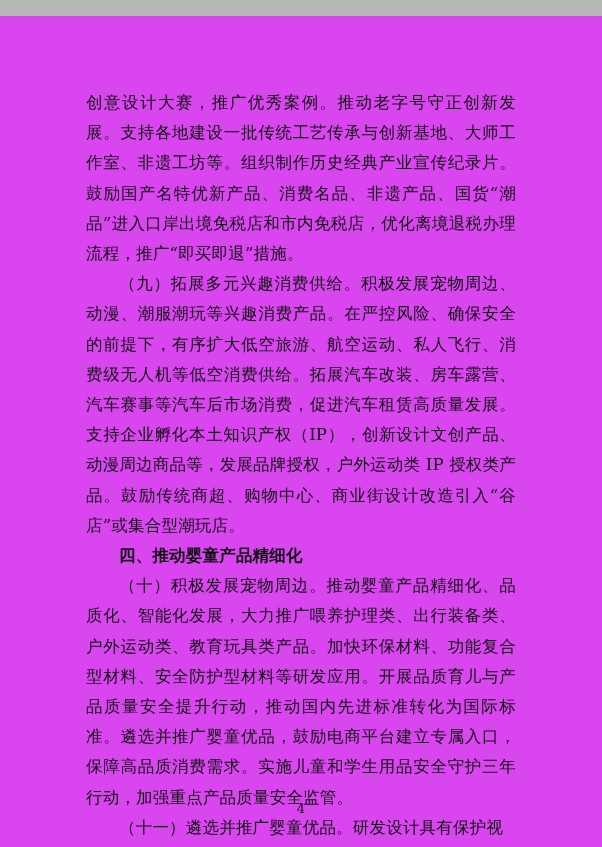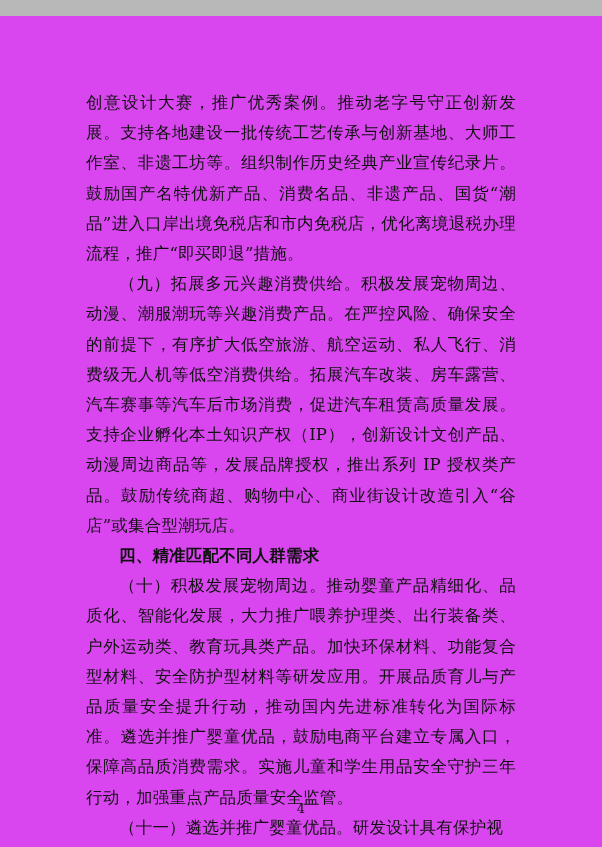--- a/index.html
+++ b/index.html
@@ -69,25 +69,25 @@
 <body>
 
 <div class="page">
   <div class="page-inner">
 
     <p class="para">
       <span>创意设计大赛，推广优秀案例。推动老字号守正创新发展。支持各地建设一批传统工艺传承与创新基地、大师工作室、非遗工坊等。组织制作历史经典产业宣传纪录片。鼓励国产名特优新产品、消费名品、非遗产品、国货“潮品”进入口岸出境免税店和市内免税店，优化离境退税办理流程，推广“即买即退”措施。</span>
     </p>
 
     <p class="para indent">
-      <span class="lead">（九）拓展多元兴趣消费供给。</span><span>积极发展宠物周边、动漫、潮服潮玩等兴趣消费产品。在严控风险、确保安全的前提下，有序扩大低空旅游、航空运动、私人飞行、消费级无人机等低空消费供给。拓展汽车改装、房车露营、汽车赛事等汽车后市场消费，促进汽车租赁高质量发展。支持企业孵化本土知识产权（IP），创新设计文创产品、动漫周边商品等，发展品牌授权，推出系列 IP 授权类产品。鼓励传统商超、购物中心、商业街设计改造引入“谷店”或集合型潮玩店。</span>
+      <span class="lead">（九）拓展多元兴趣消费供给。</span><span>积极发展宠物周边、动漫、潮服潮玩等兴趣消费产品。在严控风险、确保安全的前提下，有序扩大低空旅游、航空运动、私人飞行、消费级无人机等低空消费供给。拓展汽车改装、房车露营、汽车赛事等汽车后市场消费，促进汽车租赁高质量发展。支持企业孵化本土知识产权（IP），创新设计文创产品、动漫周边商品等，发展品牌授权，户外运动类 IP 授权类产品。鼓励传统商超、购物中心、商业街设计改造引入“谷店”或集合型潮玩店。</span>
     </p>
 
     <p class="heading">
-      <span class="hnum">四、</span><span>精准匹配不同人群需求</span>
+      <span class="hnum">四、</span><span>推动婴童产品精细化</span>
     </p>
 
     <p class="para indent">
       <span class="lead">（十）积极发展宠物周边。</span><span>推动婴童产品精细化、品质化、智能化发展，大力推广喂养护理类、出行装备类、户外运动类、教育玩具类产品。加快环保材料、功能复合型材料、安全防护型材料等研发应用。开展品质育儿与产品质量安全提升行动，推动国内先进标准转化为国际标准。遴选并推广婴童优品，鼓励电商平台建立专属入口，保障高品质消费需求。实施儿童和学生用品安全守护三年行动，加强重点产品质量安全监管。</span>
     </p>
 
     <p class="para indent">
       <span class="lead">（十一）遴选并推广婴童优品。</span><span>研发设计具有保护视</span>
     </p>
 

